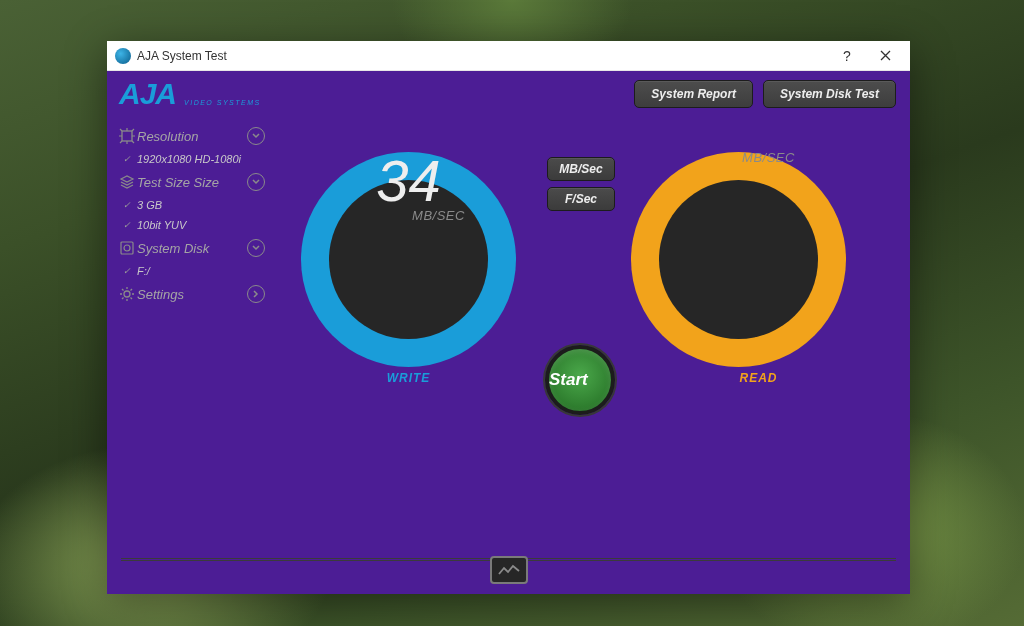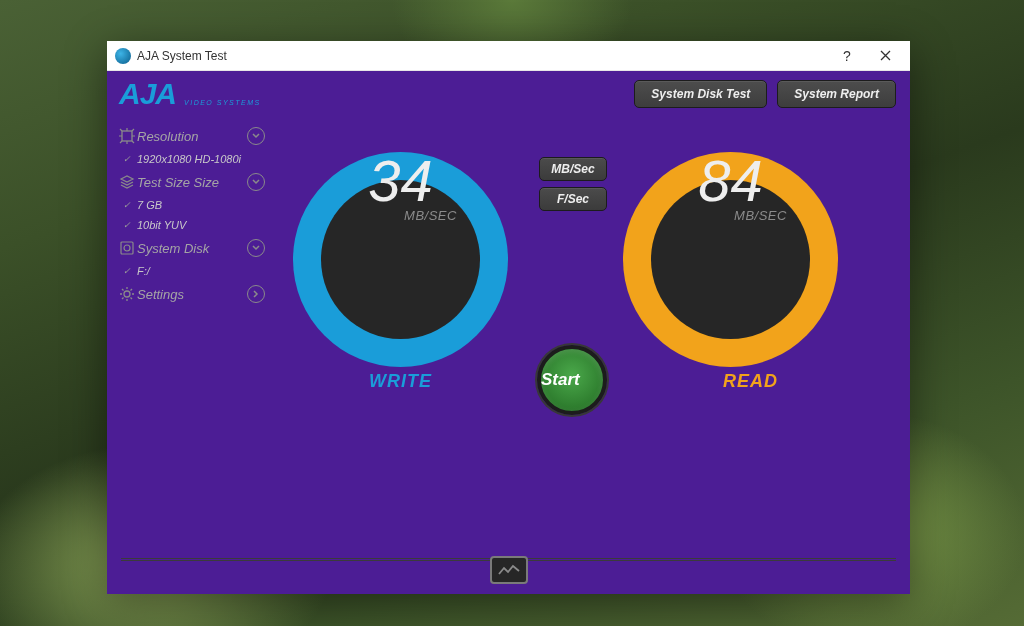--- a/index.html
+++ b/index.html
@@ -44,21 +44,21 @@
     color: #1a9dd9; letter-spacing: -1px;
   }
   .logo-sub { font-size: 7px; letter-spacing: 1.5px; color: #1a9dd9; margin-left: 4px; align-self: flex-end; margin-bottom: 5px;}
   .topbar .spacer { flex: 1 1 auto; }
   .tabbtn {
     background: linear-gradient(#4d4d4d, #3d3d3d); color: #eee; font-size: 12px;
     padding: 6px 16px; border: 1px solid #1c1c1c; border-radius: 5px; margin-left: 10px;
     cursor: pointer; font-weight: 600;
     box-shadow: inset 0 1px 0 rgba(255,255,255,.08);
   }
-  .body { flex: 1 1 auto; display: flex; position: relative; }
+  .body { flex: 1 1 auto; display: flex; position: relative; gap: 8px; }
   .sidebar { width: 168px; padding: 6px 0 0 10px; }
   .side-item { display: flex; align-items: center; height: 26px; color: #a5a5a5; }
   .side-item .icon { width: 20px; display:flex; align-items:center; justify-content:center; }
   .side-item .label { font-size: 13px; flex: 1 1 auto; }
   .side-item .chev {
     width: 18px; height: 18px; border: 1.5px solid #8a8a8a; border-radius: 50%;
     display: flex; align-items: center; justify-content: center; margin-right: 10px;
     color: #8a8a8a;
   }
   .side-value { display: flex; align-items: center; height: 20px; color: #c9c9c9; font-size: 11px; padding-left: 6px;}
@@ -77,21 +77,21 @@
   .ring.read  { background: #f2a31b; }
   .ring::after {
     content:""; position:absolute; inset:28px; border-radius:50%; background:#262626;
   }
   .gauge .value {
     position:absolute; inset:0; display:flex; flex-direction:column; align-items:center; 
     color:#eee;
   }
   .gauge .value .num { font-size: 58px; font-weight: 400; line-height: 1; }
   .gauge .value .unit { font-size: 13px; color: #8a8a8a; letter-spacing: 0.5px; margin-top: -2px; margin-left: 60px;}
-  .gauge-label { position:absolute; top: 244px; width: 215px; text-align:center; font-size: 18px; font-weight: 700; letter-spacing: 1px;}
+  .gauge-label { position:absolute; top: 244px; width: 215px; text-align:center; font-size: 12px; font-weight: 700; letter-spacing: 1px;}
   .gauge-label.write { left: 18px; color: #1a9dd9; }
   .gauge-label.read  { left: 368px; color: #f2a31b; }
   .unit-toggle { position:absolute; left: 264px; top: 30px; width: 70px; }
   .unit-btn {
     display:block; width: 68px; text-align:center; font-size: 12px; color:#eee;
     background: linear-gradient(#4b4b4b,#3b3b3b); border:1px solid #1c1c1c; border-radius:5px;
     padding: 4px 0; margin-bottom: 6px; font-weight: 600; cursor:pointer;
     box-shadow: inset 0 1px 0 rgba(255,255,255,.08);
   }
   .start-btn {
@@ -130,22 +130,22 @@
     </div>
 
     <div class="client">
 
       <div class="topbar">
         <div class="logo">
           <span class="logo-text">AJA</span>
           <span class="logo-sub">VIDEO SYSTEMS</span>
         </div>
         <div class="spacer"></div>
+        <div class="tabbtn">System Report</div>
         <div class="tabbtn">System Disk Test</div>
-        <div class="tabbtn">System Report</div>
       </div>
 
       <div class="body">
 
         <div class="sidebar">
 
           <div class="side-item">
             <span class="icon">
               <svg width="16" height="16" viewBox="0 0 16 16">
                   <rect x="3" y="3" width="10" height="10" fill="none" stroke="#8a8a8a" stroke-width="1.3"></rect>
@@ -172,21 +172,21 @@
             </span>
             <span class="label">Test Size Size</span>
             <span class="chev">
               <svg width="8" height="6" viewBox="0 0 8 6">
                   <path d="M1 1l3 3 3-3" fill="none" stroke="#8a8a8a" stroke-width="1.5"></path>
                 </svg>
             </span>
           </div>
           <div class="side-value">
             <span class="check">✓</span>
-            <span>7 GB</span>
+            <span>3 GB</span>
           </div>
 
           <div class="side-value">
             <span class="check">✓</span>
             <span>10bit YUV</span>
           </div>
 
           <div class="side-item">
             <span class="icon">
               <svg width="16" height="16" viewBox="0 0 16 16">
@@ -231,21 +231,20 @@
               <div class="value">
                 <span class="num">34</span>
                 <span class="unit">MB/SEC</span>
               </div>
             </div>
             <div class="gauge-label write">WRITE</div>
 
             <div class="gauge read">
               <div class="ring read"></div>
               <div class="value">
-                <span class="num">84</span>
                 <span class="unit">MB/SEC</span>
               </div>
             </div>
             <div class="gauge-label read">READ</div>
 
             <div class="unit-toggle">
               <div class="unit-btn">MB/Sec</div>
               <div class="unit-btn">F/Sec</div>
             </div>
 

